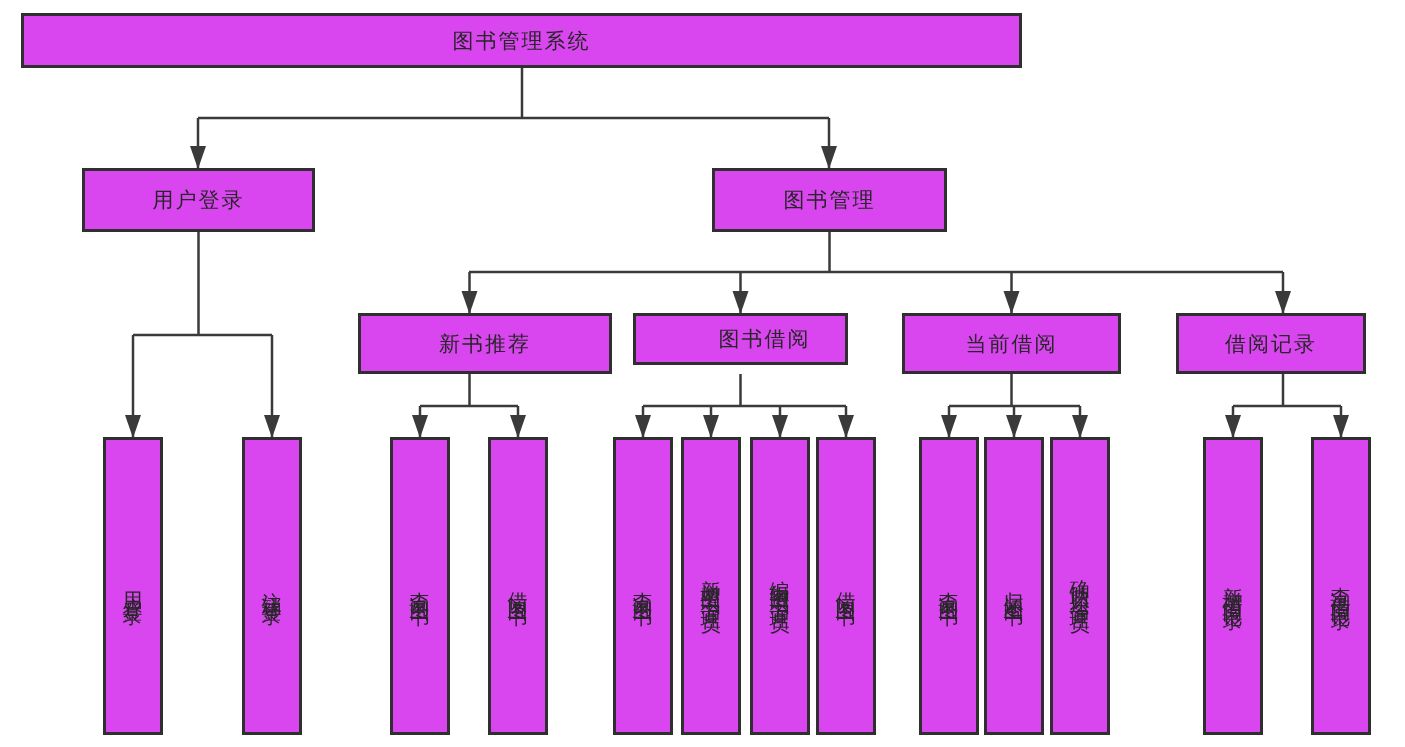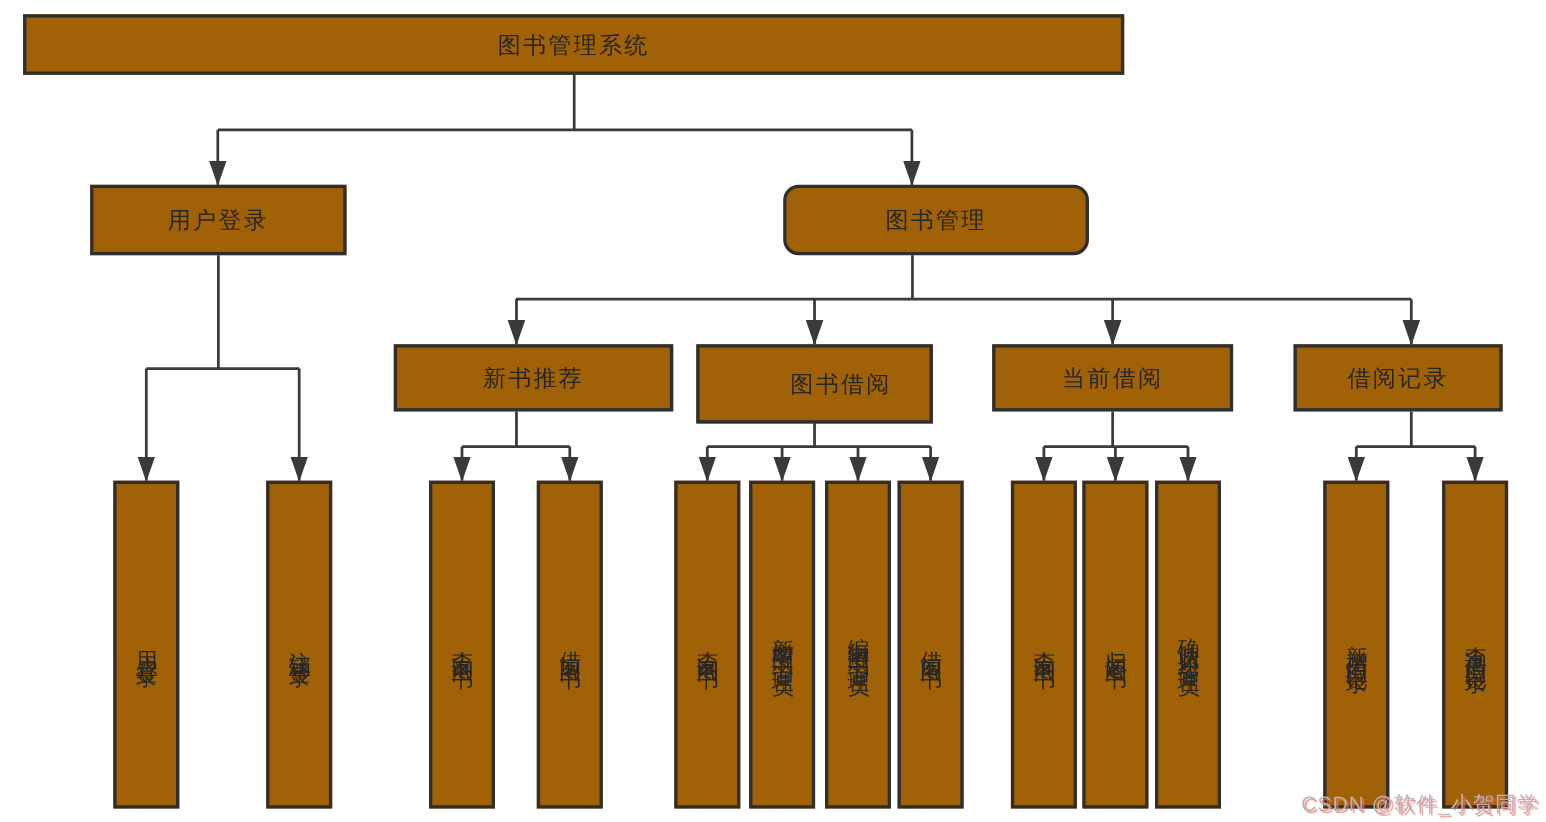--- a/index.html
+++ b/index.html
@@ -18,21 +18,21 @@
   .wires {
     position: absolute;
     left: 0;
     top: 0;
     z-index: 1;
   }
   .node {
     position: absolute;
     box-sizing: border-box;
     border: 3px solid #2f2f2f;
-    background: #a16207;
+    background: #d946ef;
     display: flex;
     align-items: center;
     justify-content: center;
     color: #262626;
     font-size: 21px;
     letter-spacing: 2px;
     z-index: 2;
     white-space: nowrap;
   }
   .leaf {
@@ -106,24 +106,24 @@
       <path d="M1283 374 V406"></path>
       <path d="M1233 406 H1341"></path>
       <line x1="1233" y1="406" x2="1233" y2="437" marker-end="url(#arrow)"></line>
       <line x1="1341" y1="406" x2="1341" y2="437" marker-end="url(#arrow)"></line>
     </g>
   </svg>
 
   <div class="node" style="left:21px; top:13px; width:1001px; height:55px;">图书管理系统</div>
 
   <div class="node" style="left:82px; top:168px; width:233px; height:64px;">用户登录</div>
-  <div class="node" style="left:712px; top:168px; width:278px; height:64px;border-radius:14px;">图书管理</div>
+  <div class="node" style="left:712px; top:168px; width:235px; height:64px;">图书管理</div>
 
   <div class="node" style="left:358px; top:313px; width:254px; height:61px;">新书推荐</div>
-  <div class="node" style="left:633px; top:313px; width:215px; height:72px;padding-left:48px;">图书借阅</div>
+  <div class="node" style="left:633px; top:313px; width:215px; height:52px;padding-left:48px;">图书借阅</div>
   <div class="node" style="left:902px; top:313px; width:219px; height:61px;font-family:Liberation Serif, serif;">当前借阅</div>
   <div class="node" style="left:1176px; top:313px; width:190px; height:61px;">借阅记录</div>
 
   <div class="node leaf" style="left:103px; top:437px; width:60px; height:298px;">用户登录</div>
   <div class="node leaf" style="left:242px; top:437px; width:60px; height:298px;">注销登录</div>
 
   <div class="node leaf" style="left:390px; top:437px; width:60px; height:298px;">查询图书</div>
   <div class="node leaf" style="left:488px; top:437px; width:60px; height:298px;">借阅图书</div>
 
   <div class="node leaf" style="left:613px; top:437px; width:60px; height:298px;">查询图书</div>
@@ -131,14 +131,13 @@
   <div class="node leaf" style="left:750px; top:437px; width:60px; height:298px;">编辑图书（管理员）</div>
   <div class="node leaf" style="left:816px; top:437px; width:60px; height:298px;">借阅图书</div>
 
   <div class="node leaf" style="left:919px; top:437px; width:60px; height:298px;">查询图书</div>
   <div class="node leaf" style="left:984px; top:437px; width:60px; height:298px;">归还图书</div>
   <div class="node leaf" style="left:1050px; top:437px; width:60px; height:298px;">确认归还（管理员）</div>
 
   <div class="node leaf" style="left:1203px; top:437px; width:60px; height:298px;">新增借阅记录</div>
   <div class="node leaf" style="left:1311px; top:437px; width:60px; height:298px;">查询借阅记录</div>
 
-  <div class="watermark">CSDN @软件_小贺同学</div>
 </div>
 
 </body></html>

